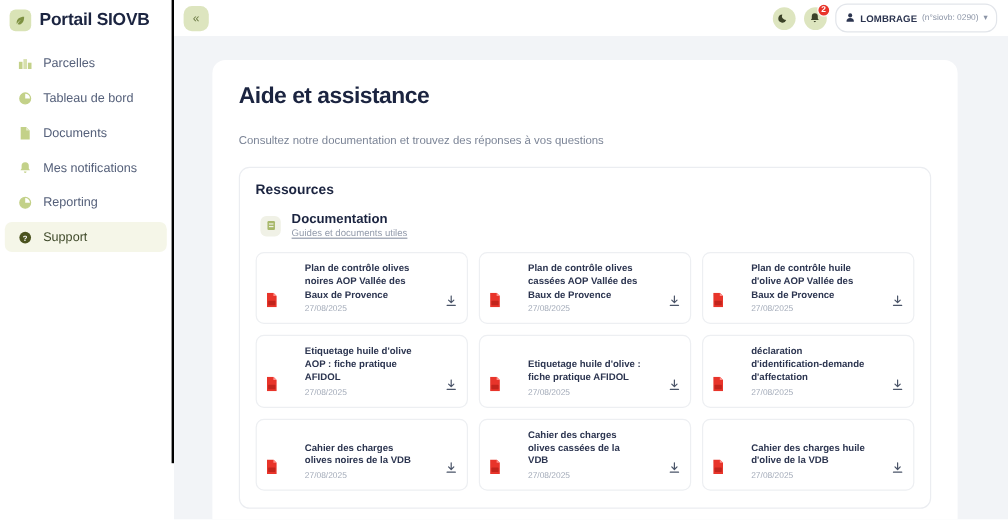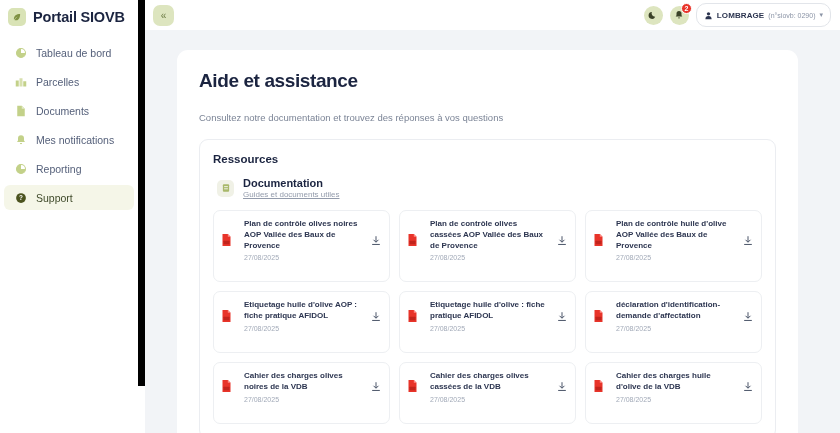--- a/index.html
+++ b/index.html
@@ -8,21 +8,21 @@
     font-family: "Liberation Sans", sans-serif;
     background: #ffffff;
     overflow: hidden;
   }
   .app { display: flex; width: 840px; height: 433px; }
 
   
   .sidebar {
     width: 145px; height: 386px;
     background: #ffffff;
-    border-right: 7px solid #000000;
+    border-right: 2px solid #000000;
     flex: 0 0 145px;
     padding-top: 0;
   }
   .brand {
     display: flex; align-items: center; gap: 7px;
     height: 30px; padding: 0 8px; margin-top: 2px;
   }
   .brand-logo {
     width: 18px; height: 18px; border-radius: 5px;
     background: #d9e3b6;
@@ -108,22 +108,22 @@
   }
   .doc-head-title { font-size: 11px; font-weight: bold; color: #1b2440; }
   .doc-head-sub { font-size: 8px; color: #939bab; margin-top: 1px; text-decoration: underline; }
 
   .grid {
     display: grid; grid-template-columns: repeat(3, 1fr);
     gap: 9px; margin-top: 11px;
   }
   .doc-card {
     border: 1px solid #edeff2; border-radius: 7px;
-    background: #fff; padding: 8px 8px 20px 7px;
-    display: flex; align-items: center; gap: 12px;
+    background: #fff; padding: 8px 8px 8px 7px;
+    display: flex; align-items: flex-end; gap: 22px;
     cursor: pointer; min-height: 42px;
   }
   .pdf-ico { flex: 0 0 11px; width: 11px; margin-top: 1px; }
   .doc-body { flex: 1 1 auto; min-width: 0; }
   .doc-name { font-size: 8px; color: #2c3550; line-height: 1.35; font-weight: 600;}
   .doc-date { font-size: 7px; color: #a2aab8; margin-top: 3px; }
   .dl-ico { flex: 0 0 10px; margin-top: 1px; cursor: pointer; }
 </style>
 </head>
 <body>
@@ -137,35 +137,35 @@
             <path d="M13 3C7 3 3 6 3 11c0 1 .3 1.7.3 1.7S5 9 9 7.2C6.8 9 5 11.3 4.3 13.2c3.8.9 8.7-1.3 8.7-10.2z" fill="#7e9142"></path>
           </svg>
       </span>
       <span class="brand-title">Portail SIOVB</span>
     </div>
 
     <nav class="nav">
       <div class="nav-item">
         <span class="nav-ico">
           <svg width="12" height="12" viewBox="0 0 16 16">
-              <path d="M8 8V2a6 6 0 106 6H8z" fill="#c3d189"></path>
-              <circle cx="8" cy="8" r="6" fill="none" stroke="#c3d189" stroke-width="1.4"></circle>
-            </svg>
-        </span>
-        <span class="nav-label">Tableau de bord</span>
-      </div>
-      <div class="nav-item">
-        <span class="nav-ico">
-          <svg width="12" height="12" viewBox="0 0 16 16">
               <rect x="1" y="6" width="4" height="8" fill="#c3d189"></rect>
               <rect x="6" y="3" width="4" height="11" fill="#d7e0ae"></rect>
               <rect x="11" y="7" width="4" height="7" fill="#c3d189"></rect>
             </svg>
         </span>
         <span class="nav-label">Parcelles</span>
+      </div>
+      <div class="nav-item">
+        <span class="nav-ico">
+          <svg width="12" height="12" viewBox="0 0 16 16">
+              <path d="M8 8V2a6 6 0 106 6H8z" fill="#c3d189"></path>
+              <circle cx="8" cy="8" r="6" fill="none" stroke="#c3d189" stroke-width="1.4"></circle>
+            </svg>
+        </span>
+        <span class="nav-label">Tableau de bord</span>
       </div>
       <div class="nav-item">
         <span class="nav-ico">
           <svg width="12" height="12" viewBox="0 0 16 16">
               <path d="M3 1h6l4 4v10H3z" fill="#c3d189"></path>
               <path d="M9 1v4h4" fill="#e4ebc9"></path>
             </svg>
         </span>
         <span class="nav-label">Documents</span>
       </div>

